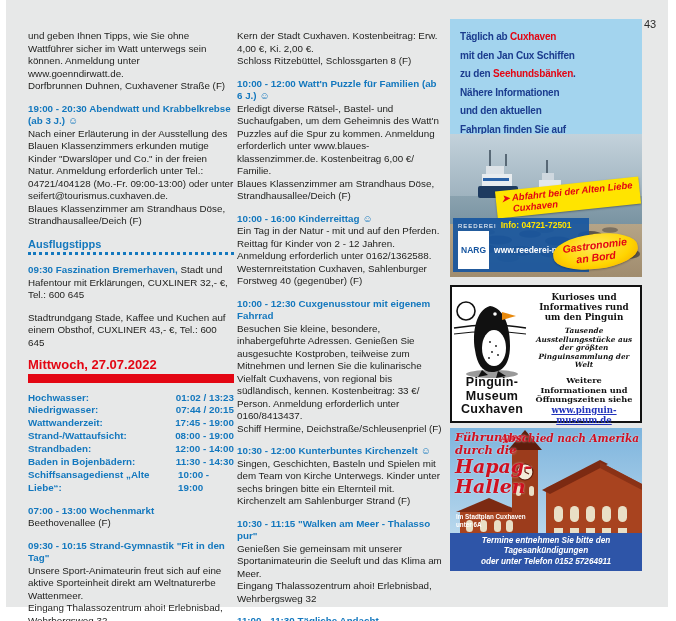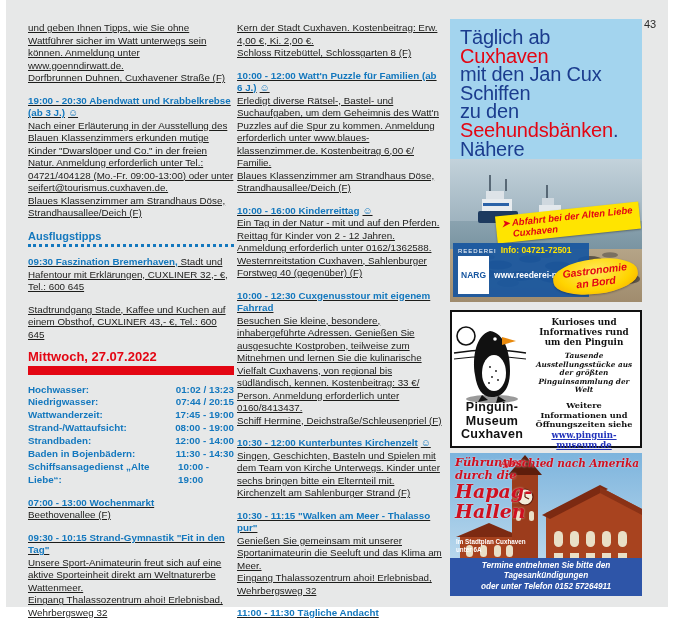--- a/index.html
+++ b/index.html
@@ -5,36 +5,36 @@
   html,body{margin:0;padding:0;}
   body{width:676px;height:621px;background:#ffffff;font-family:"Liberation Sans",sans-serif;-webkit-font-smoothing:antialiased;}
   #stage{position:relative;width:676px;height:621px;overflow:hidden;background:#fff;}
   .sheet{position:absolute;left:6px;top:0;width:662px;height:607px;background:#e7e8e8;}
   .pagenum{position:absolute;left:644px;top:18px;font-size:11px;color:#2b2b2b;}
 
   
   .col{position:absolute;top:22px;width:206px;font-size:9.8px;line-height:12.5px;color:#1d1d1b;}
   #col1{left:28px;}
   #col2{left:237px;}
-  .block{margin:0 0 10px 0;text-decoration:underline;}
+  .block{margin:8px 0 10px 0;}
   .block p{margin:0;}
   .evh{color:#1478be;font-weight:bold;}
   .smiley{color:#1478be;font-weight:bold;margin-left:3px;}
   .smiley:empty{display:none;}
   .sectitle{color:#1478be;font-weight:bold;font-size:11px;}
   .dotline{border-bottom:3px dotted #1478be;margin:1px 0 9px 0;height:1px;}
   .dayhdr{color:#e30613;font-weight:bold;font-size:13px;}
   .daybar{height:9px;background:#e30613;margin:2px 0 9px 0;}
   .tide{margin:0 0 10px 0;}
   .tiderow{display:flex;justify-content:space-between;color:#1478be;font-weight:bold;line-height:12.9px;}
 
   
   #ads{position:absolute;left:450px;top:19px;width:192px;}
-  .ad-narg{box-sizing:border-box;width:192px;height:140px;background:#a3d4ee;padding:9px 10px 0 10px;
-           color:#1b3c8e;font-weight:normal;font-size:20px;line-height:18.6px;letter-spacing:-0.2px;}
+  .ad-narg{box-sizing:border-box;width:192px;height:115px;background:#a3d4ee;padding:9px 10px 0 10px;
+           color:#1b3c8e;font-weight:bold;font-size:10px;line-height:18.6px;letter-spacing:-0.2px;}
   .ad-narg .red{color:#e30613;}
 
   .ad-photo{position:relative;width:192px;height:143px;overflow:hidden;background:#9db0bc;}
   .ribbon{position:absolute;left:46px;top:50px;transform:rotate(-6deg);background:#ffe400;
           color:#e30613;font-weight:bold;font-style:italic;font-size:9.5px;line-height:11px;
           padding:2px 7px 3px 6px;white-space:nowrap;box-shadow:0 1px 2px rgba(0,0,0,.35);}
   .ribbon .l2{margin-left:10px;}
   .nargbar{position:absolute;left:3px;bottom:5px;background:rgba(23,86,160,.92);padding:2px 6px 3px 5px;color:#fff;}
   .nargbar .r1{font-size:6px;letter-spacing:1px;}
   .nargbar .info{color:#ffe400;font-weight:bold;font-size:8.5px;letter-spacing:0;margin-left:4px;}
@@ -197,20 +197,21 @@
   </div>
 
   <div id="ads">
 
     <div class="ad-narg">
       <div><span>Täglich ab </span><span class="red">Cuxhaven</span></div>
       <div>mit den Jan Cux Schiffen</div>
       <div><span>zu den </span><span class="red">Seehundsbänken</span><span>.</span></div>
       <div>Nähere Informationen</div>
       <div>und den aktuellen</div>
+      <div>Fahrplan finden Sie auf</div>
       <div class="red">www.reederei-narg.de</div>
     </div>
 
     <div class="ad-photo">
       <svg width="192" height="143" viewBox="0 0 192 143">
         <defs>
           <linearGradient id="sky" x1="0" y1="0" x2="0" y2="1">
             <stop offset="0" stop-color="#c3d2db"></stop>
               <stop offset="1" stop-color="#9fb3bf"></stop>
           </linearGradient>

